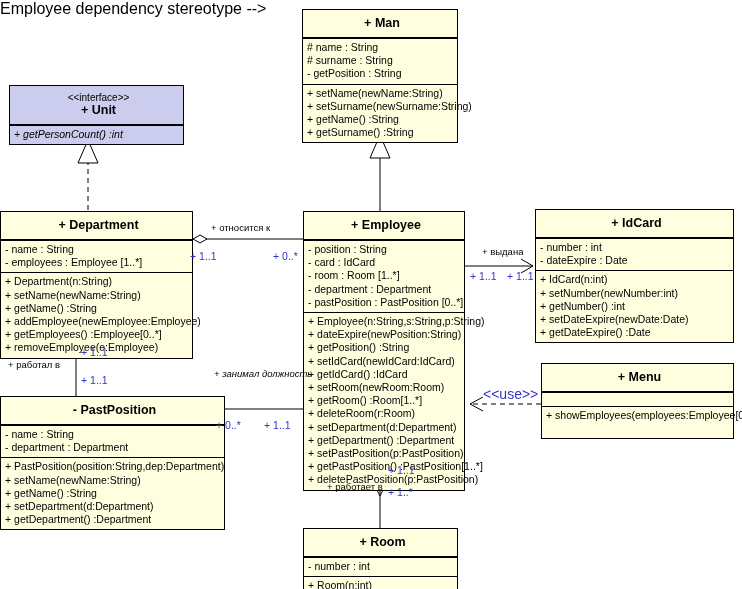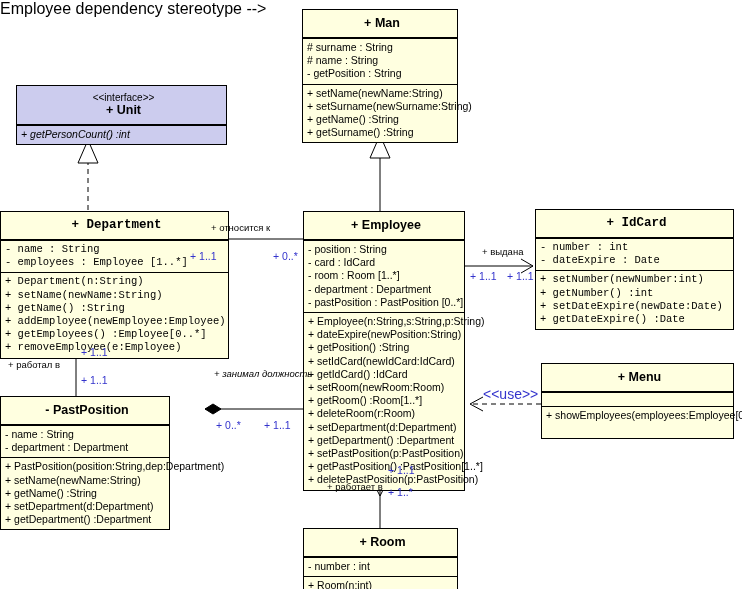--- a/index.html
+++ b/index.html
@@ -84,47 +84,47 @@
       <line x1="541" y1="404" x2="470" y2="404" stroke="#000" stroke-width="1" stroke-dasharray="5,4"></line>
       <polyline points="483,397 470,404 483,411" fill="none" stroke="#000" stroke-width="1"></polyline>
     </g>
   </svg>
 
   
   <div class="uml-class" style="left:302px;top:9px;width:156px;">
     <div class="cls-head">+ Man</div>
     <div class="cls-sep thick"></div>
     <div class="cls-sec">
+      <div class="row"># name : String</div>
       <div class="row"># surname : String</div>
-      <div class="row"># name : String</div>
       <div class="row">- getPosition : String</div>
     </div>
     <div class="cls-sep"></div>
     <div class="cls-sec">
       <div class="row">+ setName(newName:String)</div>
       <div class="row">+ setSurname(newSurname:String)</div>
       <div class="row">+ getName() :String</div>
       <div class="row">+ getSurname() :String</div>
     </div>
   </div>
 
   
-  <div class="uml-class iface" style="left:16px;top:85px;width:211px;">
+  <div class="uml-class iface" style="left:9px;top:85px;width:175px;">
     <div class="cls-head">
       <span class="stereo">&lt;&lt;interface&gt;&gt;</span>
       <span>+ Unit</span>
     </div>
     <div class="cls-sep thick"></div>
     <div class="cls-sec">
       <div class="row ital">+ getPersonCount() :int</div>
     </div>
   </div>
 
   
-  <div class="uml-class" style="left:0px;top:211px;width:229px;font-family:Liberation Mono, monospace;">
+  <div class="uml-class" style="left:0px;top:211px;width:193px;">
     <div class="cls-head">+ Department</div>
     <div class="cls-sep thick"></div>
     <div class="cls-sec">
       <div class="row">- name : String</div>
       <div class="row">- employees : Employee [1..*]</div>
     </div>
     <div class="cls-sep"></div>
     <div class="cls-sec">
       <div class="row">+ Department(n:String)</div>
       <div class="row">+ setName(newName:String)</div>
@@ -158,38 +158,39 @@
       <div class="row">+ deleteRoom(r:Room)</div>
       <div class="row">+ setDepartment(d:Department)</div>
       <div class="row">+ getDepartment() :Department</div>
       <div class="row">+ setPastPosition(p:PastPosition)</div>
       <div class="row">+ getPastPosition() :PastPosition[1..*]</div>
       <div class="row">+ deletePastPosition(p:PastPosition)</div>
     </div>
   </div>
 
   
-  <div class="uml-class" style="left:535px;top:209px;width:199px;font-family:Liberation Mono, monospace;">
+  <div class="uml-class" style="left:535px;top:209px;width:199px;">
     <div class="cls-head">+ IdCard</div>
     <div class="cls-sep thick"></div>
     <div class="cls-sec">
       <div class="row">- number : int</div>
       <div class="row">- dateExpire : Date</div>
     </div>
     <div class="cls-sep"></div>
     <div class="cls-sec">
+      <div class="row">+ IdCard(n:int)</div>
       <div class="row">+ setNumber(newNumber:int)</div>
       <div class="row">+ getNumber() :int</div>
       <div class="row">+ setDateExpire(newDate:Date)</div>
       <div class="row">+ getDateExpire() :Date</div>
     </div>
   </div>
 
   
-  <div class="uml-class" style="left:0px;top:396px;width:170px;">
+  <div class="uml-class" style="left:0px;top:396px;width:225px;">
     <div class="cls-head">- PastPosition</div>
     <div class="cls-sep thick"></div>
     <div class="cls-sec">
       <div class="row">- name : String</div>
       <div class="row">- department : Department</div>
     </div>
     <div class="cls-sep"></div>
     <div class="cls-sec">
       <div class="row">+ PastPosition(position:String,dep:Department)</div>
       <div class="row">+ setName(newName:String)</div>

